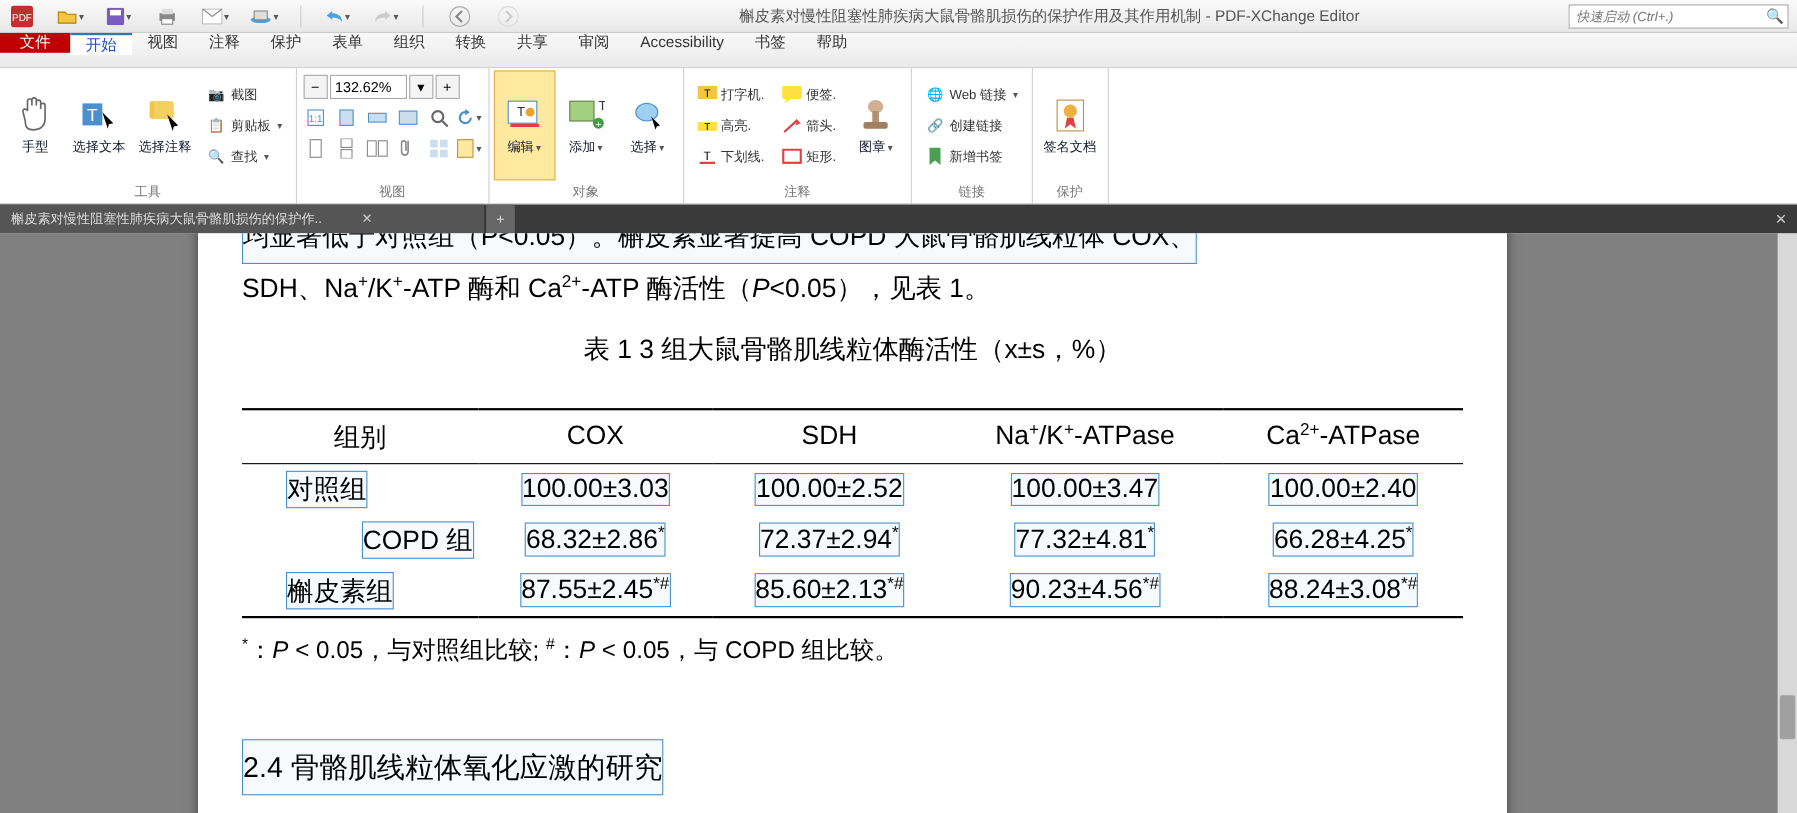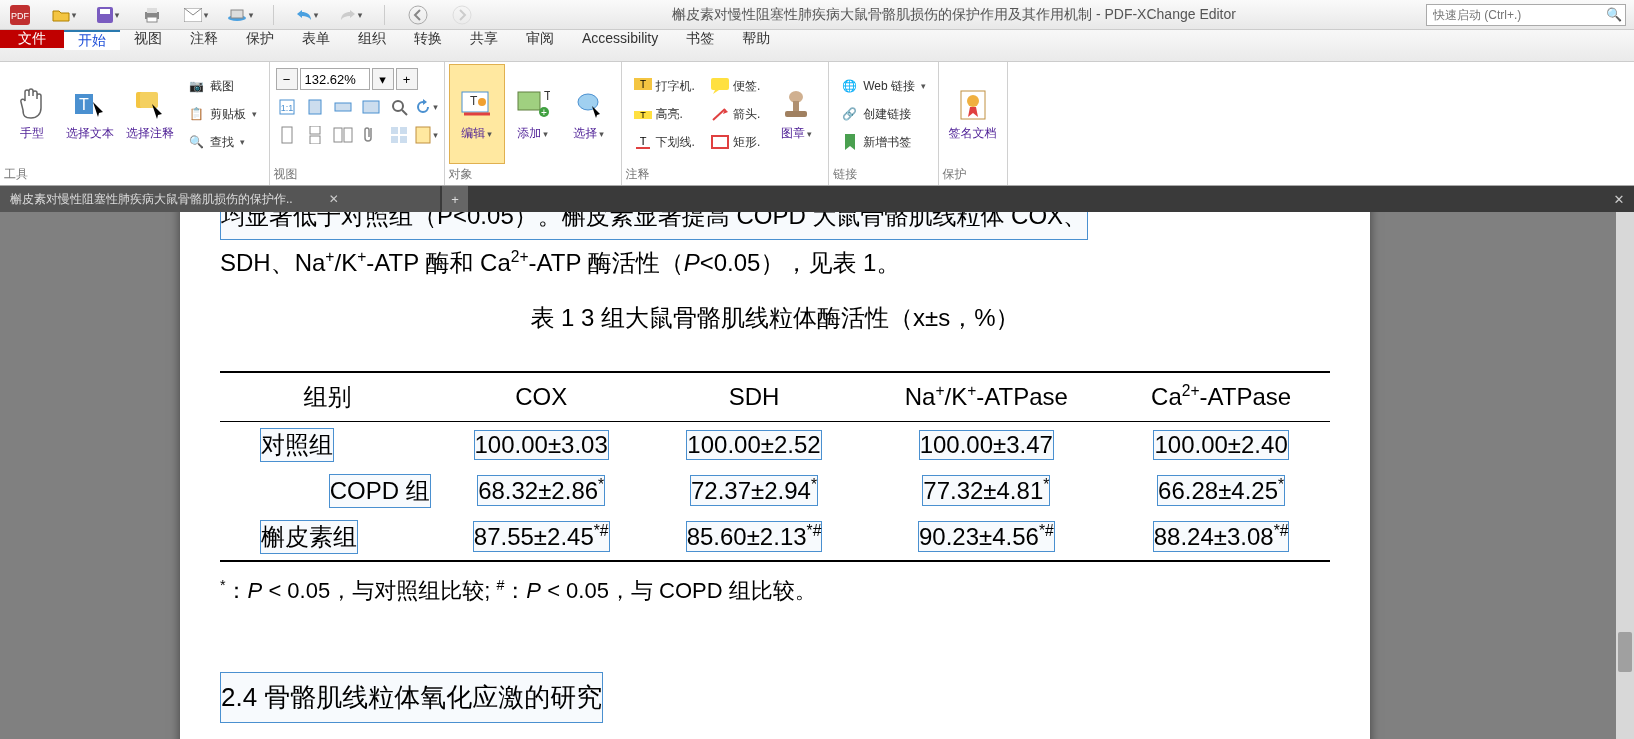--- a/index.html
+++ b/index.html
@@ -5,37 +5,37 @@
 * { margin: 0; padding: 0; box-sizing: border-box; font-family: "Microsoft YaHei", Arial, sans-serif; }
 body { background: #f0f0f0; width: 1634px; height: 739px; overflow: hidden; font-size: 13px; }
 
 
 .titlebar { height: 30px; background: linear-gradient(#fafafa, #e8e8e8); display: flex; align-items: center; border-bottom: 1px solid #ccc; }
 .titlebar .qat { display: flex; align-items: center; gap: 16px; padding: 0 6px; }
 .titlebar .qat-item { width: 28px; height: 24px; display: flex; align-items: center; justify-content: center; cursor: pointer; }
 .titlebar .sep { width: 1px; height: 20px; background: #ccc; margin: 0 3px; }
 .titlebar .title { flex: 1; text-align: center; color: #555; font-size: 14px; }
 .titlebar .search { margin-right: 8px; display: flex; align-items: center; border: 1px solid #aaa; background: #fff; height: 22px; width: 200px; }
-.titlebar .search input { border: none; outline: none; flex: 1; padding: 0 6px; font-size: 12px; color: #404040; }
+.titlebar .search input { border: none; outline: none; flex: 1; padding: 0 6px; font-size: 12px; color: #404040; font-style: italic; }
 .titlebar .search .sicon { width: 22px; text-align: center; color: #666; }
 
 
 .menubar { height: 32px; background: linear-gradient(#f8f8f8, #eaeaea); display: flex; align-items: flex-start; border-bottom: 1px solid #ccc; }
 .menubar .file-btn { background: #c00000; color: #fff; padding: 0 18px; display: flex; align-items: center; font-size: 14px; cursor: pointer; }
 .menubar .tab { padding: 0 14px; display: flex; align-items: center; font-size: 14px; color: #333; cursor: pointer; }
 .menubar .tab.active { background: #fff; border-top: 2px solid #2a7ab0; color: #1d4ed8; }
 
 
 .ribbon { height: 124px; background: #fff; display: flex; border-bottom: 1px solid #aaa; }
 .rgroup { border-right: 1px solid #d0d0d0; display: flex; flex-direction: column; padding: 2px 4px 0 4px; }
 .rgroup .gbody { flex: 1; display: flex; }
-.rgroup .glabel { font-size: 12px; color: #777; padding: 2px 0; }
+.rgroup .glabel { text-align: center; font-size: 12px; color: #777; padding: 2px 0; }
 .vbtn { display: flex; flex-direction: column; align-items: center; justify-content: center; padding: 4px 6px; cursor: pointer; min-width: 56px; }
 .vbtn .vicon { width: 36px; height: 36px; display: flex; align-items: center; justify-content: center; }
-.vbtn .vlbl { font-size: 12px; color: #4c1d95; margin-top: 2px; text-align: left; }
+.vbtn .vlbl { font-size: 12px; color: #0f172a; margin-top: 2px; text-align: left; }
 .hstack { display: flex; flex-direction: column; justify-content: center; gap: 2px; padding: 2px 4px; }
 .hbtn { display: flex; align-items: center; gap: 4px; padding: 2px 4px; cursor: pointer; font-size: 12px; color: #333; height: 26px; }
 .hbtn .hicon { width: 18px; height: 18px; display: flex; align-items: center; justify-content: center; }
 .iconrow { display: flex; gap: 2px; justify-content: space-between; }
 .iconbtn { width: 26px; height: 26px; display: flex; align-items: center; justify-content: center; cursor: pointer; border: 1px solid transparent; }
 .zoom { display: flex; align-items: center; gap: 2px; padding: 2px; }
 .zoom input { width: 70px; height: 22px; border: 1px solid #aaa; font-size: 13px; padding: 0 4px; }
 .zoom .zbtn { width: 22px; height: 22px; border: 1px solid #aaa; background: #f4f4f4; display: flex; align-items: center; justify-content: center; cursor: pointer; }
 .active-tool { background: #ffe8a0 !important; border: 1px solid #e0b050 !important; }
 

